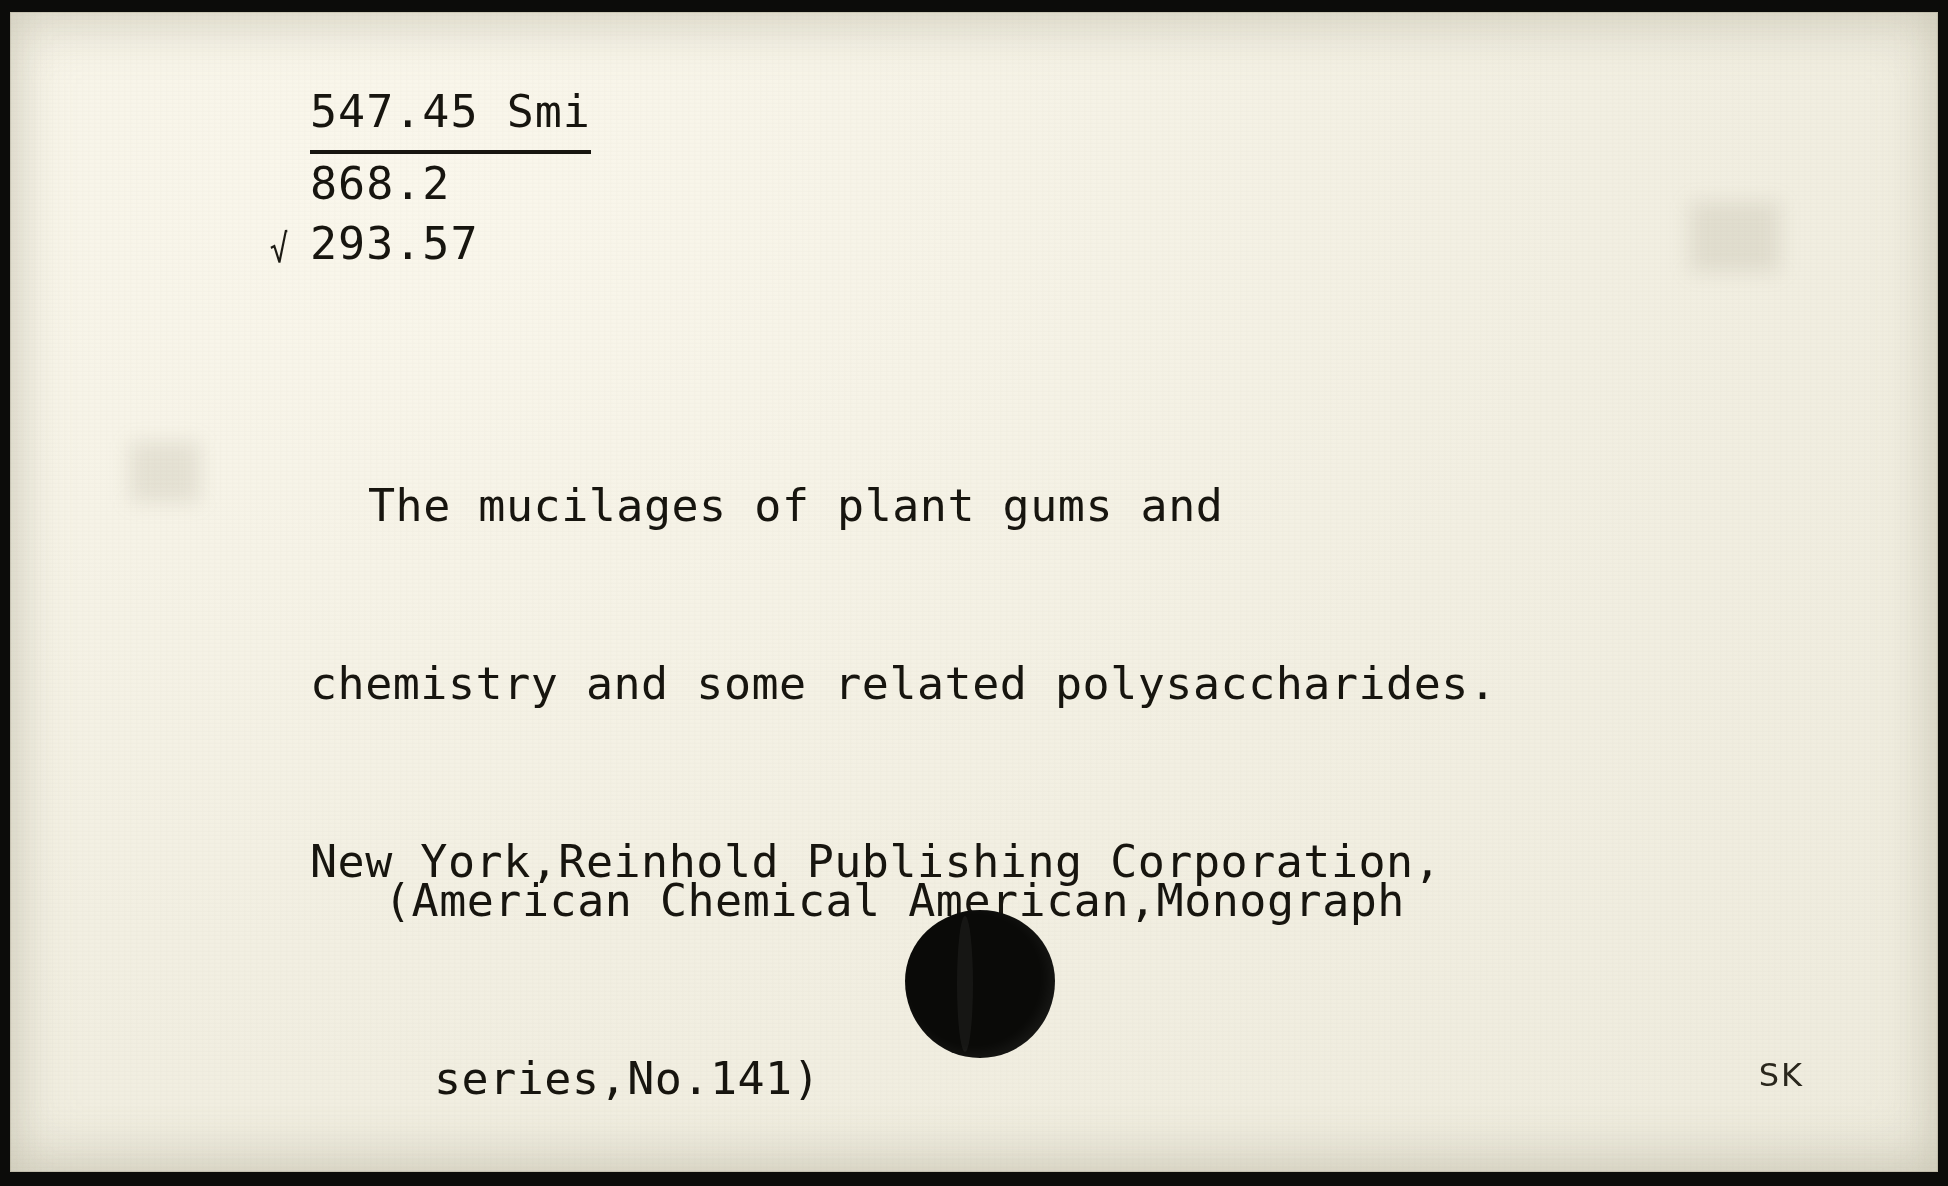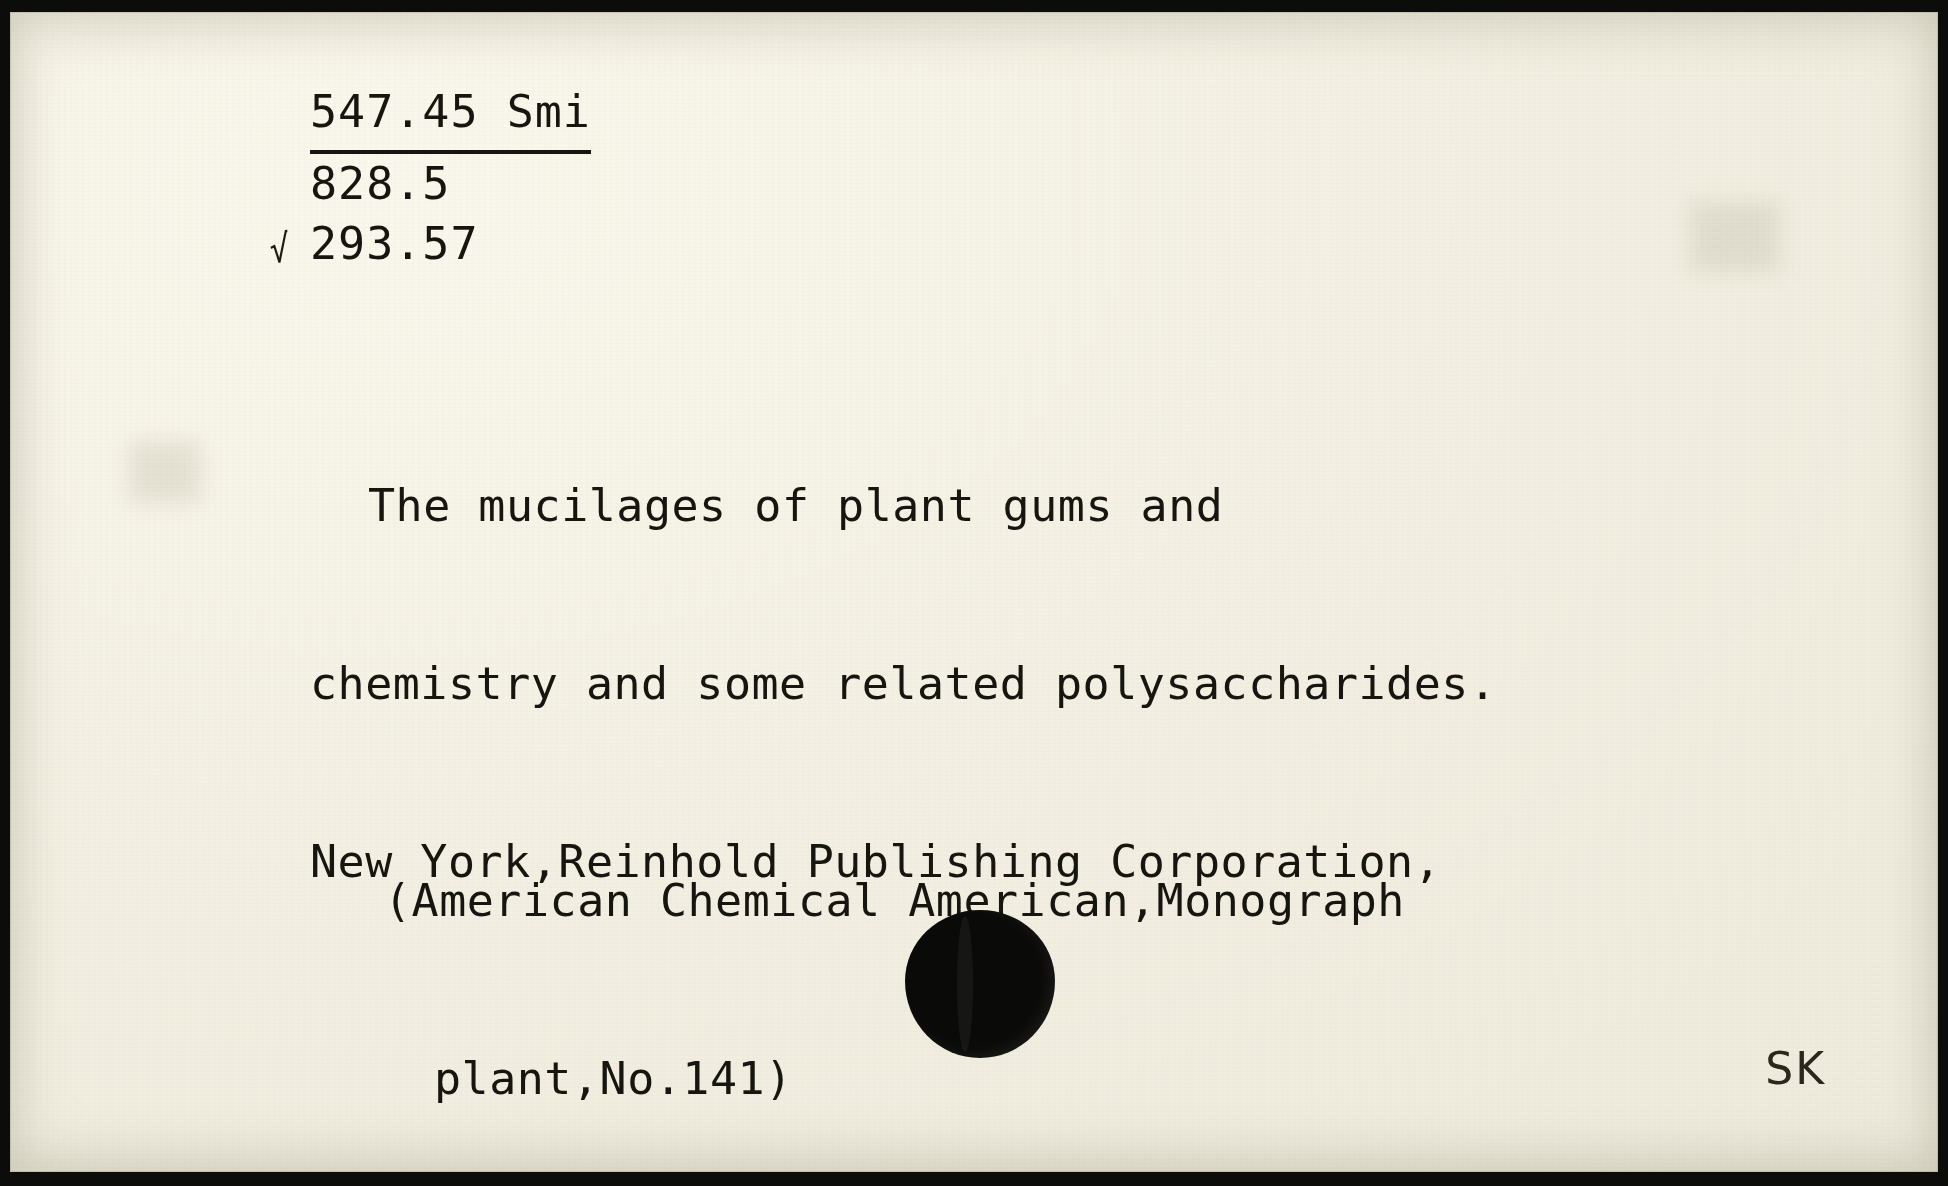--- a/index.html
+++ b/index.html
@@ -119,23 +119,23 @@
     left: 52px;
     top: 6px;
     width: 16px;
     height: 136px;
     background: rgba(255,255,255,0.05);
     border-radius: 50%;
   }
 
   .initials {
     position: absolute;
-    right: 112px;
+    right: 134px;
     bottom: 78px;
-    font-size: 44px;
+    font-size: 32px;
     letter-spacing: 2px;
     color: #2a271d;
     font-family: "DejaVu Sans", "Liberation Sans", sans-serif;
   }
   .smudge {
     position: absolute;
     pointer-events: none;
     background: rgba(150,145,120,0.18);
     filter: blur(10px);
   }
@@ -150,34 +150,34 @@
 
     <div class="smudge" style="left:120px; top:430px; width:70px; height:60px;"></div>
     <div class="smudge" style="left:1680px; top:190px; width:90px; height:70px;"></div>
 
     <div class="text-layer">
 
       <div class="check-mark">√</div>
 
       <div class="call-block">
         <div class="call-line"><span class="call-line underlined">547.45 Smi</span></div>
-        <div class="call-line">828.5</div>
+        <div class="call-line">868.2</div>
         <div class="call-line">293.57</div>
       </div>
 
       <div class="body-block">
         <div class="indent-1">The mucilages of plant gums and</div>
         <div>chemistry and some related polysaccharides.</div>
         <div>New York,Reinhold Publishing Corporation,</div>
         
       </div>
 
       <div class="series-block">
         <div>(American Chemical American,Monograph</div>
-        <div class="series-indent">plant,No.141)</div>
+        <div class="series-indent">series,No.141)</div>
       </div>
 
       <div class="punch-hole"></div>
 
       <div class="initials">SK</div>
     </div>
   </div>
 </div>
 
 </body></html>

